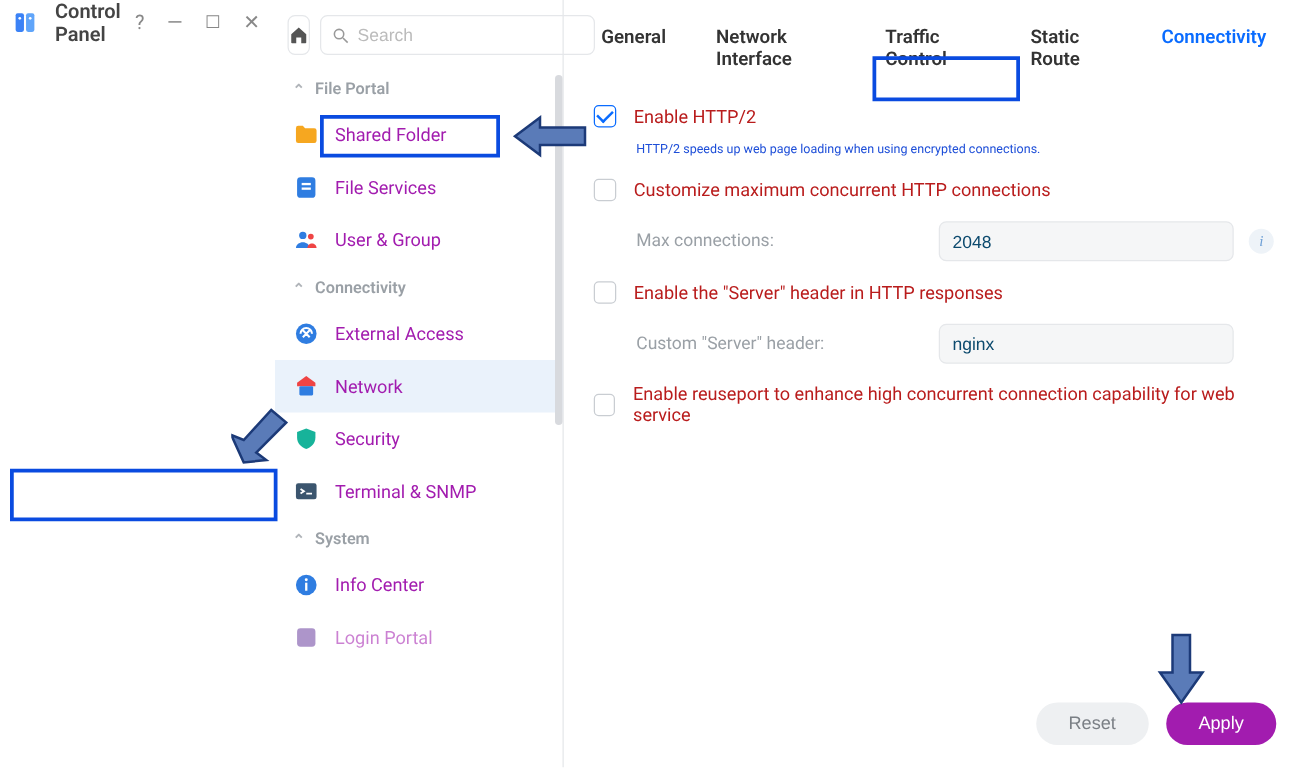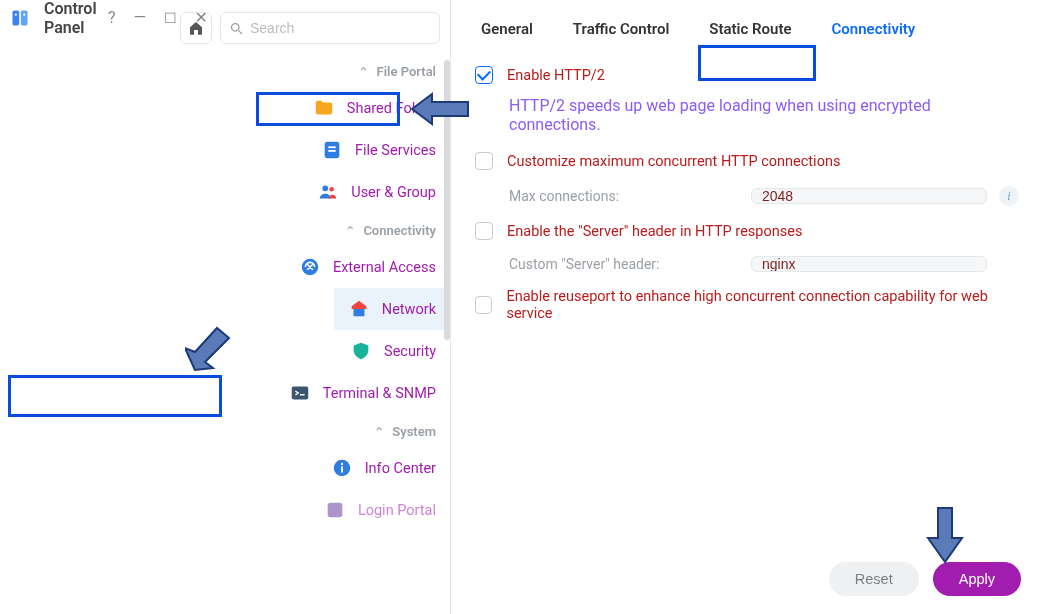--- a/index.html
+++ b/index.html
@@ -11,21 +11,21 @@
   .titlebar .app-icon { width: 24px; height: 24px; border-radius: 4px; background: #fff; display:flex; align-items:center; justify-content:center; margin-right: 12px; }
   .titlebar .app-icon svg { width: 20px; height: 20px; }
   .titlebar .title { font-size: 16px; font-weight: 600; color: #444; flex: 1; }
   .titlebar .win-controls { display: flex; gap: 18px; align-items: center; color: #888; }
   .titlebar .win-controls .ctl { cursor: pointer; font-size: 16px; line-height: 1; }
 
   
   .main { display: flex; flex: 1; min-height: 0; }
 
   
-  .sidebar { width: 231px; border-right: 1px solid #e5e7ea; display: flex; flex-direction: column; position: relative; padding-top: 4px; align-items: flex-end; }
+  .sidebar { width: 231px; border-right: 1px solid #e5e7ea; display: flex; flex-direction: column; position: relative; padding-top: 4px; }
   .sidebar .home-row { display: flex; align-items: center; gap: 8px; padding: 8px 10px 10px 10px; }
   .home-btn { width: 32px; height: 32px; border: 1px solid #e5e7ea; border-radius: 6px; display:flex; align-items:center; justify-content:center; color:#555; }
   .search-wrap { flex:1; display:flex; align-items:center; border:1px solid #e5e7ea; border-radius:6px; height:32px; padding:0 8px; gap:6px; color:#aaa; }
   .search-wrap input { border:none; outline:none; flex:1; font-size:14px; color:#444; background:transparent; }
   .search-wrap input::placeholder { color:#bbb; }
 
   .section-header { display:flex; align-items:center; gap:8px; padding: 10px 14px 8px 14px; color:#9aa0a6; font-size:13px; font-weight:600; cursor:pointer; }
   .section-header .chev { font-size:12px; color:#b0b4b9; }
 
   .nav-item { display:flex; align-items:center; gap:12px; padding: 10px 14px; color:#a21caf; cursor:pointer; position:relative; }
@@ -41,24 +41,24 @@
   .tab { padding: 4px 6px; cursor:pointer; }
   .tab.active { color:#0a6cff; }
   .panel { padding: 6px 24px 24px 24px; flex:1; overflow:auto; }
 
   .row { display:flex; align-items:center; padding: 8px 0; }
   .checkbox { width:18px; height:18px; border:1px solid #c9cdd2; border-radius:4px; margin-right:14px; display:flex; align-items:center; justify-content:center; background:#fff; }
   .checkbox.checked { border-color:#0a6cff; }
   .checkbox.checked::after { content:""; width:10px; height:6px; border-left:2.5px solid #0a6cff; border-bottom:2.5px solid #0a6cff; transform: rotate(-45deg) translate(1px,-1px); }
   .row-label { font-size:14.5px; color:#b91c1c; }
 
-  .sub-desc { margin: 4px 0 10px 34px; color:#8b5cf6; font-size:16px; }
+  .sub-desc { margin: 4px 0 10px 34px; color:#1d4ed8; font-size:10px; }
   .sub-row { display:flex; align-items:center; margin: 4px 0 4px 34px; padding: 4px 0; gap: 12px; }
   .sub-label { width:230px; color:#9aa0a6; font-size:14px; }
-  .text-field { width: 236px; height:16px; border:1px solid #e5e7ea; border-radius:6px; background:#f5f6f7; padding: 0 10px; color:#7f1d1d; font-size:14px; }
+  .text-field { width: 236px; height:32px; border:1px solid #e5e7ea; border-radius:6px; background:#f5f6f7; padding: 0 10px; color:#0c4a6e; font-size:14px; }
   .info-dot { width:20px; height:20px; border-radius:50%; background:#eef3f8; color:#6ea0d6; display:flex; align-items:center; justify-content:center; font-size:12px; font-style:italic; font-family: Georgia, serif; }
 
   
   .footer { position:absolute; right:22px; bottom:18px; display:flex; gap:14px; align-items:flex-end; }
   .btn { height:34px; border-radius:17px; padding: 0 26px; font-size:14.5px; cursor:pointer; border:none; }
   .btn-reset { background:#eef0f2; color:#7a7f85; }
   .btn-apply { background:#a21caf; color:#fff; }
 
   
   .hl-box { position:absolute; border:3px solid #0a4be0; pointer-events:none; }
@@ -204,20 +204,21 @@
           </span>
         <span class="label">Login Portal</span>
       </div>
 
       <div class="scroll-thumb"></div>
     </div>
 
     <div class="content">
       <div class="tabs">
         <div class="tab">General</div>
+        <div class="tab">Network Interface</div>
         <div class="tab">Traffic Control</div>
         <div class="tab">Static Route</div>
         <div class="tab active">Connectivity</div>
       </div>
 
       <div class="panel">
         <div class="row">
           <div class="checkbox checked"></div>
           <div class="row-label">Enable HTTP/2</div>
         </div>

